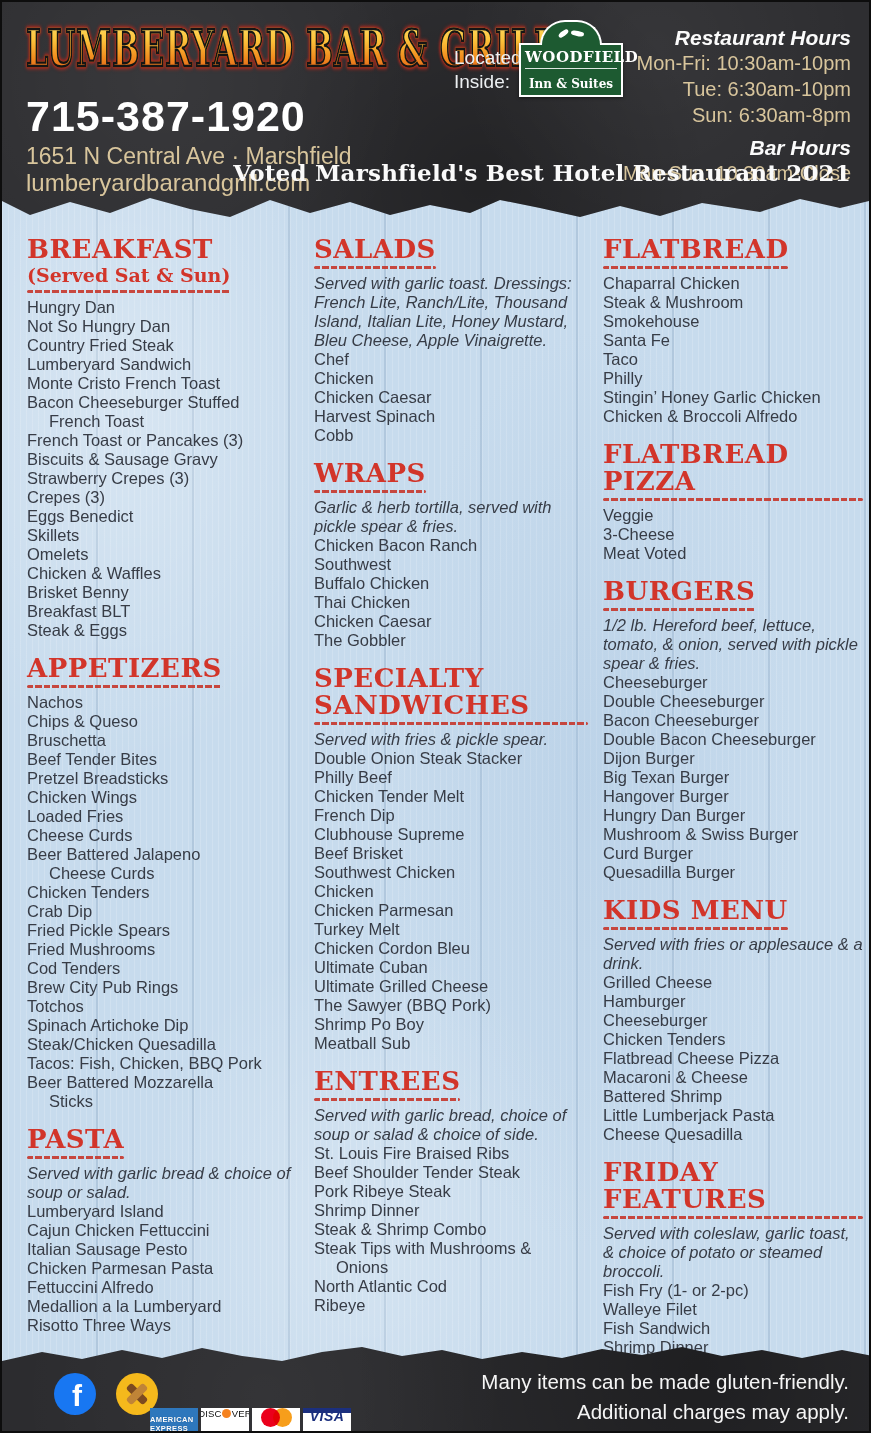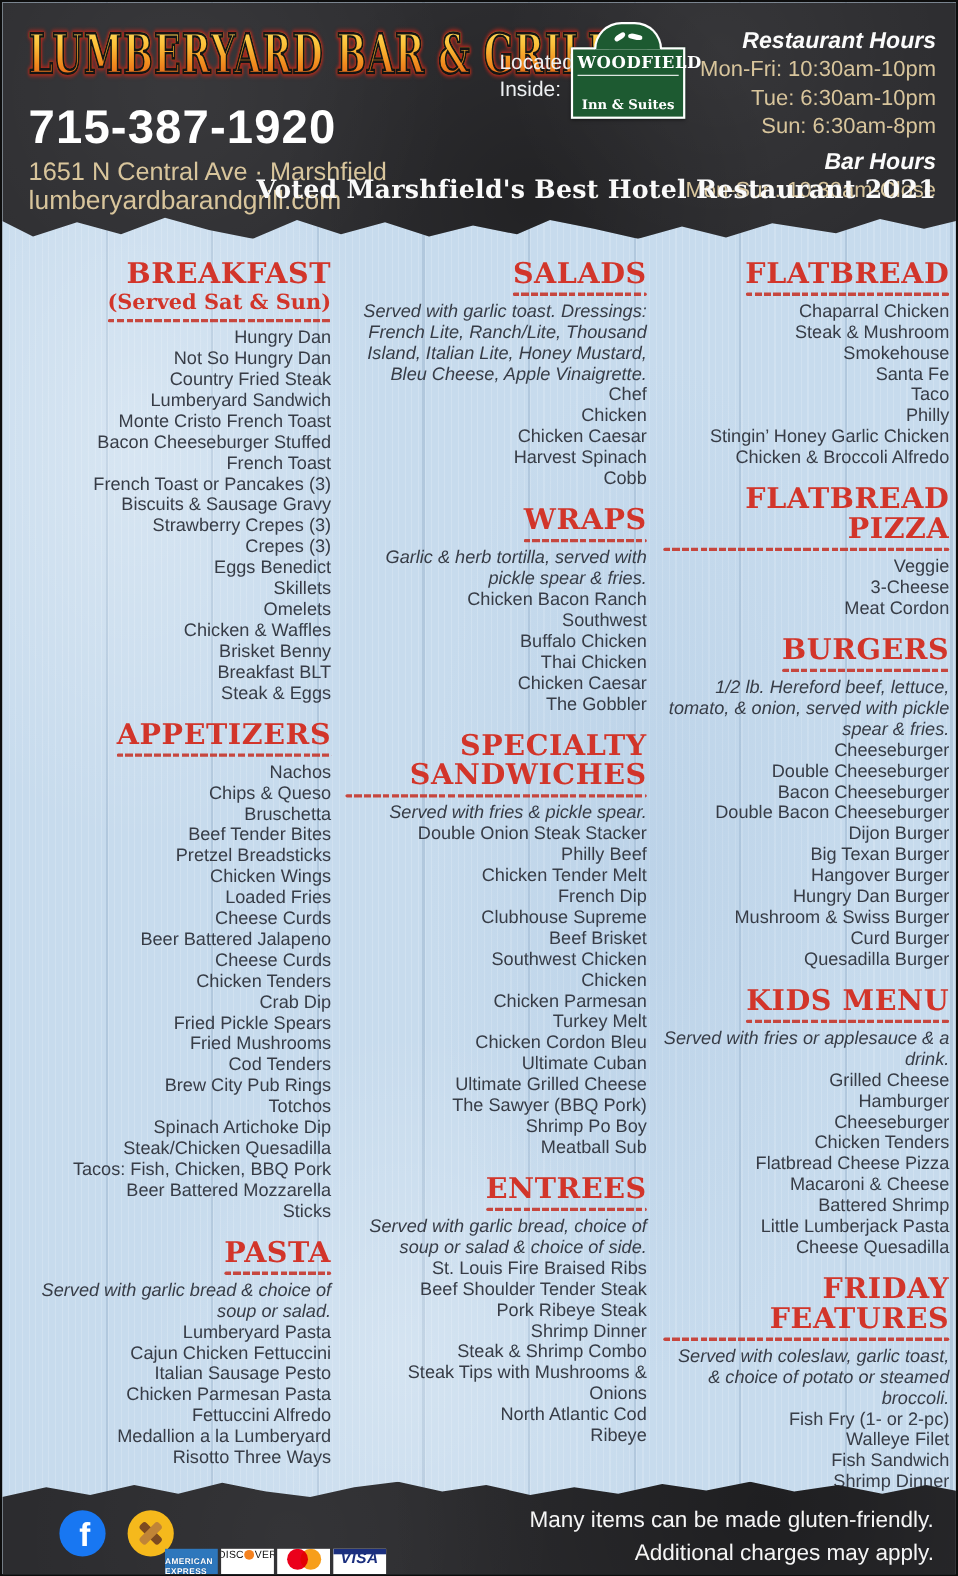--- a/index.html
+++ b/index.html
@@ -68,38 +68,38 @@
   .leaf.l1 { transform:rotate(-30deg); }
   .leaf.l2 { transform:rotate(15deg); width:13px; }
   .sign-body {
     position:relative; margin-top:-2px; background:#1d5a31; border:2px solid #fff;
     padding:3px 4px 4px; text-align:center;
     box-shadow:0 1px 3px rgba(0,0,0,.5);
   }
   .sign-name { font-family:"DejaVu Serif", serif; font-weight:bold; font-size:15px;
                letter-spacing:.5px; color:#fff; }
   .sign-sub  { font-family:"DejaVu Serif", serif; font-weight:bold; font-size:12px;
-               color:#fff; border-top:1px solid rgba(255,255,255,.85); margin-top:2px; padding-top:19px; }
+               color:#fff; border-top:1px solid rgba(255,255,255,.85); margin-top:2px; padding-top:8px; }
 
   .hours { position:absolute; right:22px; top:24px; text-align:right; }
   .hours-title { font-size:21px; font-weight:bold; font-style:italic; color:#fbfbfb; }
   .hours-line  { font-size:20px; color:#d8c59c; line-height:1.3; }
   .bar-title   { margin-top:8px; }
 
   .award { position:absolute; right:22px; top:157px;
            font-family:"DejaVu Serif", serif; font-weight:bold;
            font-size:23px; color:#fafafa; letter-spacing:.2px; }
 
   
   .menu-col { position:absolute; top:234px; z-index:2; }
   .col-1 { left:25px;  width:274px; }
   .col-2 { left:312px; width:274px; }
   .col-3 { left:601px; width:260px; }
 
-  .menu-section { margin-bottom:15px;text-align:right; }
+  .menu-section { margin-bottom:15px; }
   .heading-wrap { display:inline-block; max-width:100%; margin-bottom:5px; }
   .section-title {
     font-family:"DejaVu Serif", serif; font-weight:bold;
     font-size:26px; line-height:1.04; color:#d2352a; letter-spacing:.5px;
   }
   .section-subtitle {
     font-family:"DejaVu Serif", serif; font-weight:bold;
     font-size:19px; line-height:1.15; color:#d2352a; margin-top:2px;
   }
   .scribble {
@@ -239,21 +239,21 @@
           <li class="menu-item">Cod Tenders</li>
           <li class="menu-item">Brew City Pub Rings</li>
           <li class="menu-item">Totchos</li>
           <li class="menu-item">Spinach Artichoke Dip</li>
           <li class="menu-item">Steak/Chicken Quesadilla</li>
           <li class="menu-item">Tacos: Fish, Chicken, BBQ Pork</li>
           <li class="menu-item">Beer Battered Mozzarella
 Sticks</li>
         </ul></section>
       <section class="menu-section"><div class="heading-wrap"><h2 class="section-title">PASTA</h2><div class="scribble"></div></div><p class="section-note">Served with garlic bread &amp; choice of soup or salad.</p><ul class="menu-items">
-          <li class="menu-item">Lumberyard Pasta</li>
+          <li class="menu-item">Lumberyard Island</li>
           <li class="menu-item">Cajun Chicken Fettuccini</li>
           <li class="menu-item">Italian Sausage Pesto</li>
           <li class="menu-item">Chicken Parmesan Pasta</li>
           <li class="menu-item">Fettuccini Alfredo</li>
           <li class="menu-item">Medallion a la Lumberyard</li>
           <li class="menu-item">Risotto Three Ways</li>
         </ul></section>
     </div>
   <div class="menu-col col-2">
       <section class="menu-section"><div class="heading-wrap"><h2 class="section-title">SALADS</h2><div class="scribble"></div></div><p class="section-note">Served with garlic toast. Dressings: French Lite, Ranch/Lite, Thousand Island, Italian Lite, Honey Mustard, Bleu Cheese, Apple Vinaigrette.</p><ul class="menu-items">
@@ -308,21 +308,21 @@
           <li class="menu-item">Smokehouse</li>
           <li class="menu-item">Santa Fe</li>
           <li class="menu-item">Taco</li>
           <li class="menu-item">Philly</li>
           <li class="menu-item">Stingin’ Honey Garlic Chicken</li>
           <li class="menu-item">Chicken &amp; Broccoli Alfredo</li>
         </ul></section>
       <section class="menu-section"><div class="heading-wrap"><h2 class="section-title">FLATBREAD PIZZA</h2><div class="scribble"></div></div><ul class="menu-items">
           <li class="menu-item">Veggie</li>
           <li class="menu-item">3-Cheese</li>
-          <li class="menu-item">Meat Cordon</li>
+          <li class="menu-item">Meat Voted</li>
         </ul></section>
       <section class="menu-section"><div class="heading-wrap"><h2 class="section-title">BURGERS</h2><div class="scribble"></div></div><p class="section-note">1/2 lb. Hereford beef, lettuce, tomato, &amp; onion, served with pickle spear &amp; fries.</p><ul class="menu-items">
           <li class="menu-item">Cheeseburger</li>
           <li class="menu-item">Double Cheeseburger</li>
           <li class="menu-item">Bacon Cheeseburger</li>
           <li class="menu-item">Double Bacon Cheeseburger</li>
           <li class="menu-item">Dijon Burger</li>
           <li class="menu-item">Big Texan Burger</li>
           <li class="menu-item">Hangover Burger</li>
           <li class="menu-item">Hungry Dan Burger</li>

